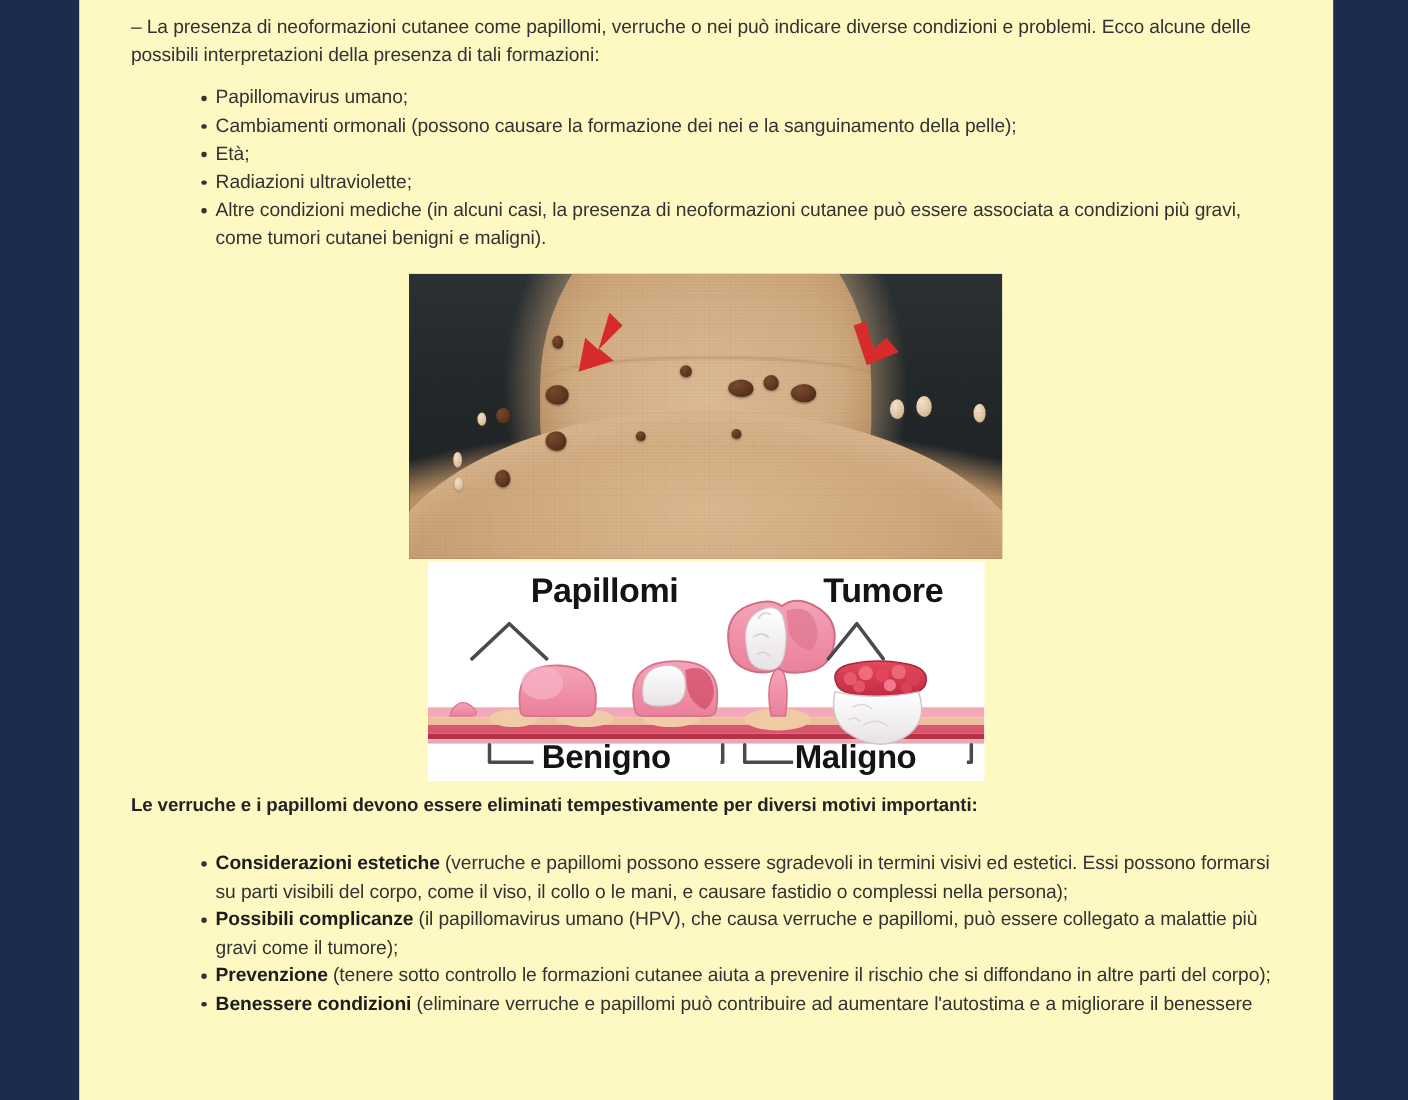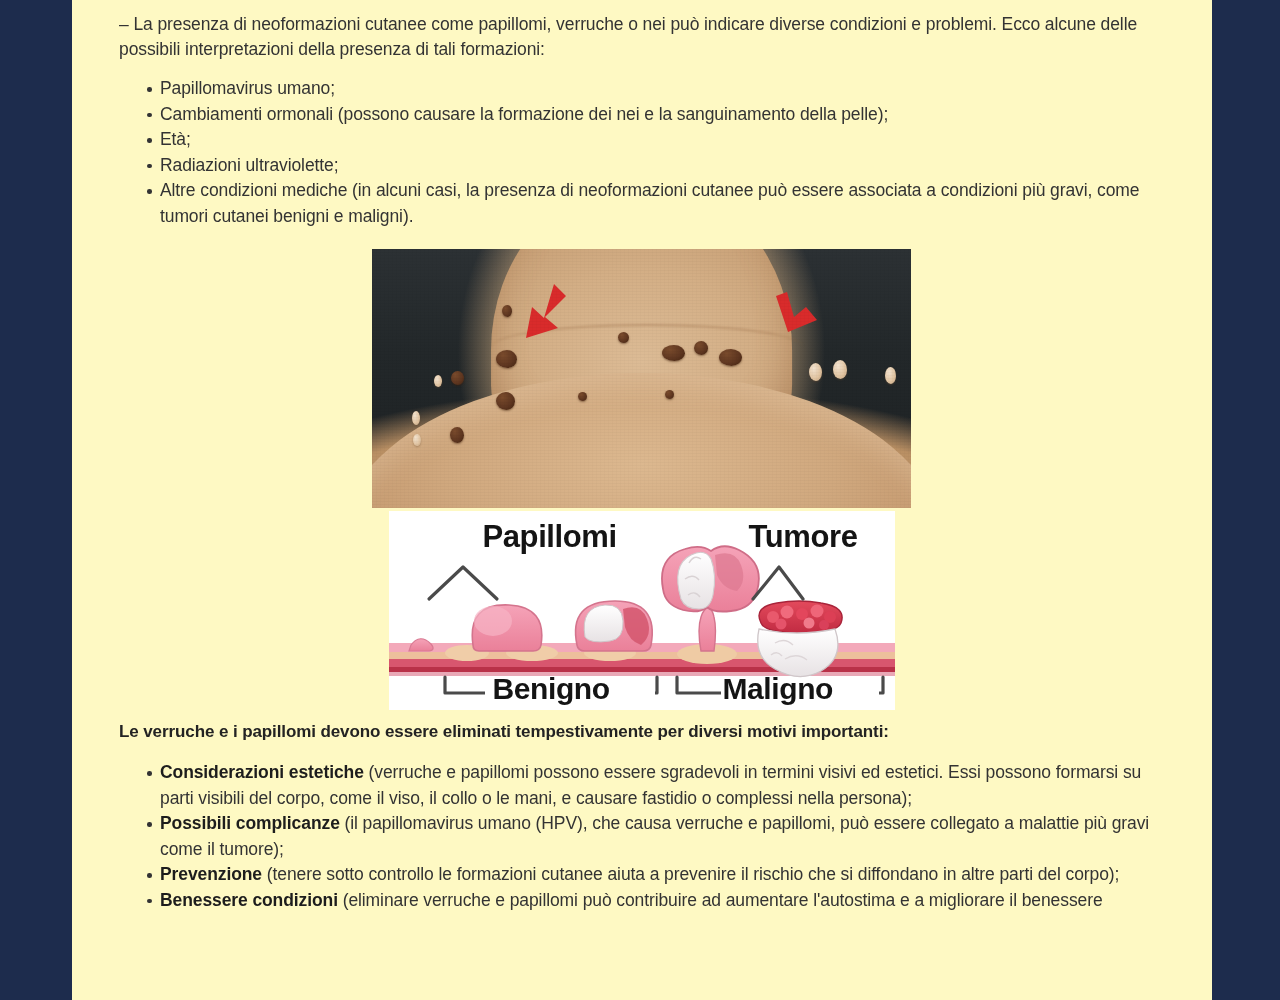--- a/index.html
+++ b/index.html
@@ -37,35 +37,36 @@
     font-size: 17.5px;
     line-height: 25px;
     margin: 0 0 14px 0;
     letter-spacing: -0.1px;
   }
   .lead-heading {
     color: #232323;
     font-size: 17px;
     font-weight: bold;
     line-height: 24px;
-    margin: 0 0 16px 0;
+    margin: 0 0 28px 0;
     letter-spacing: -0.1px;
   }
   ul.bullets {
     margin: 0 0 10px 0;
     padding: 0 0 0 41px;
     list-style: none;
   }
   ul.bullets > li {
     color: #333333;
     font-size: 17.5px;
     line-height: 25.5px;
     position: relative;
     padding-left: 0;
     letter-spacing: -0.1px;
+    margin-left: 36px;
   }
   ul.bullets > li::before {
     content: "";
     position: absolute;
     left: -13px;
     top: 11px;
     width: 4.5px;
     height: 4.5px;
     border-radius: 50%;
     background: #333333;

